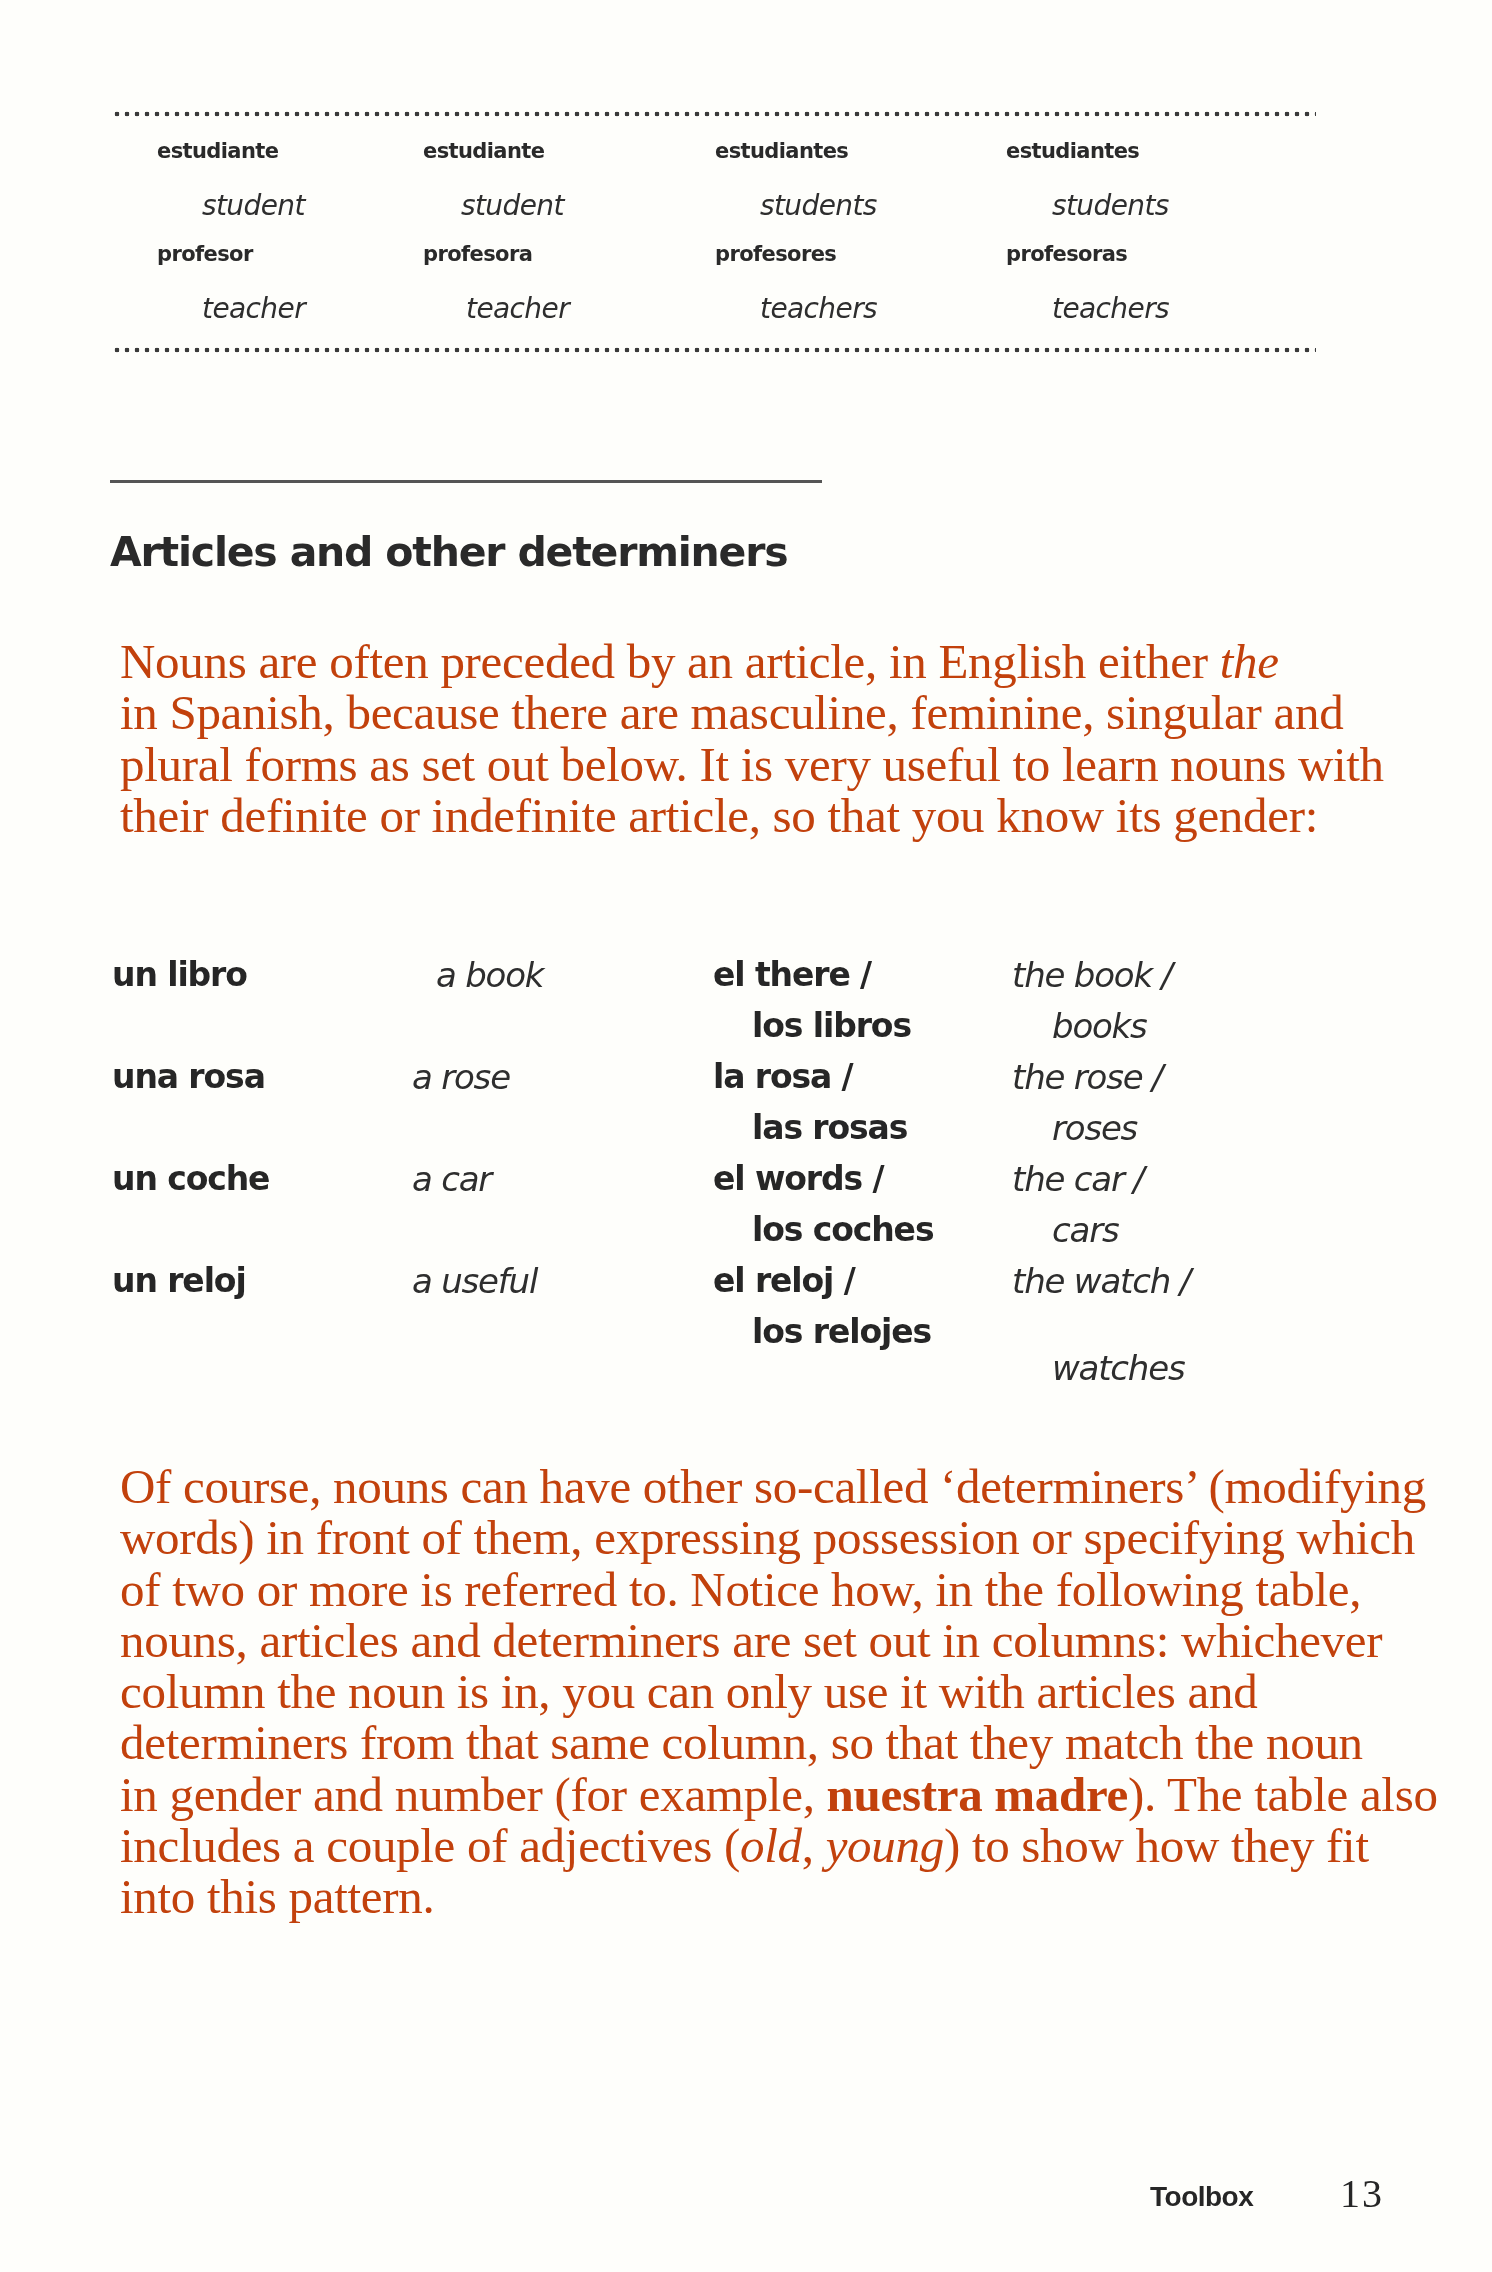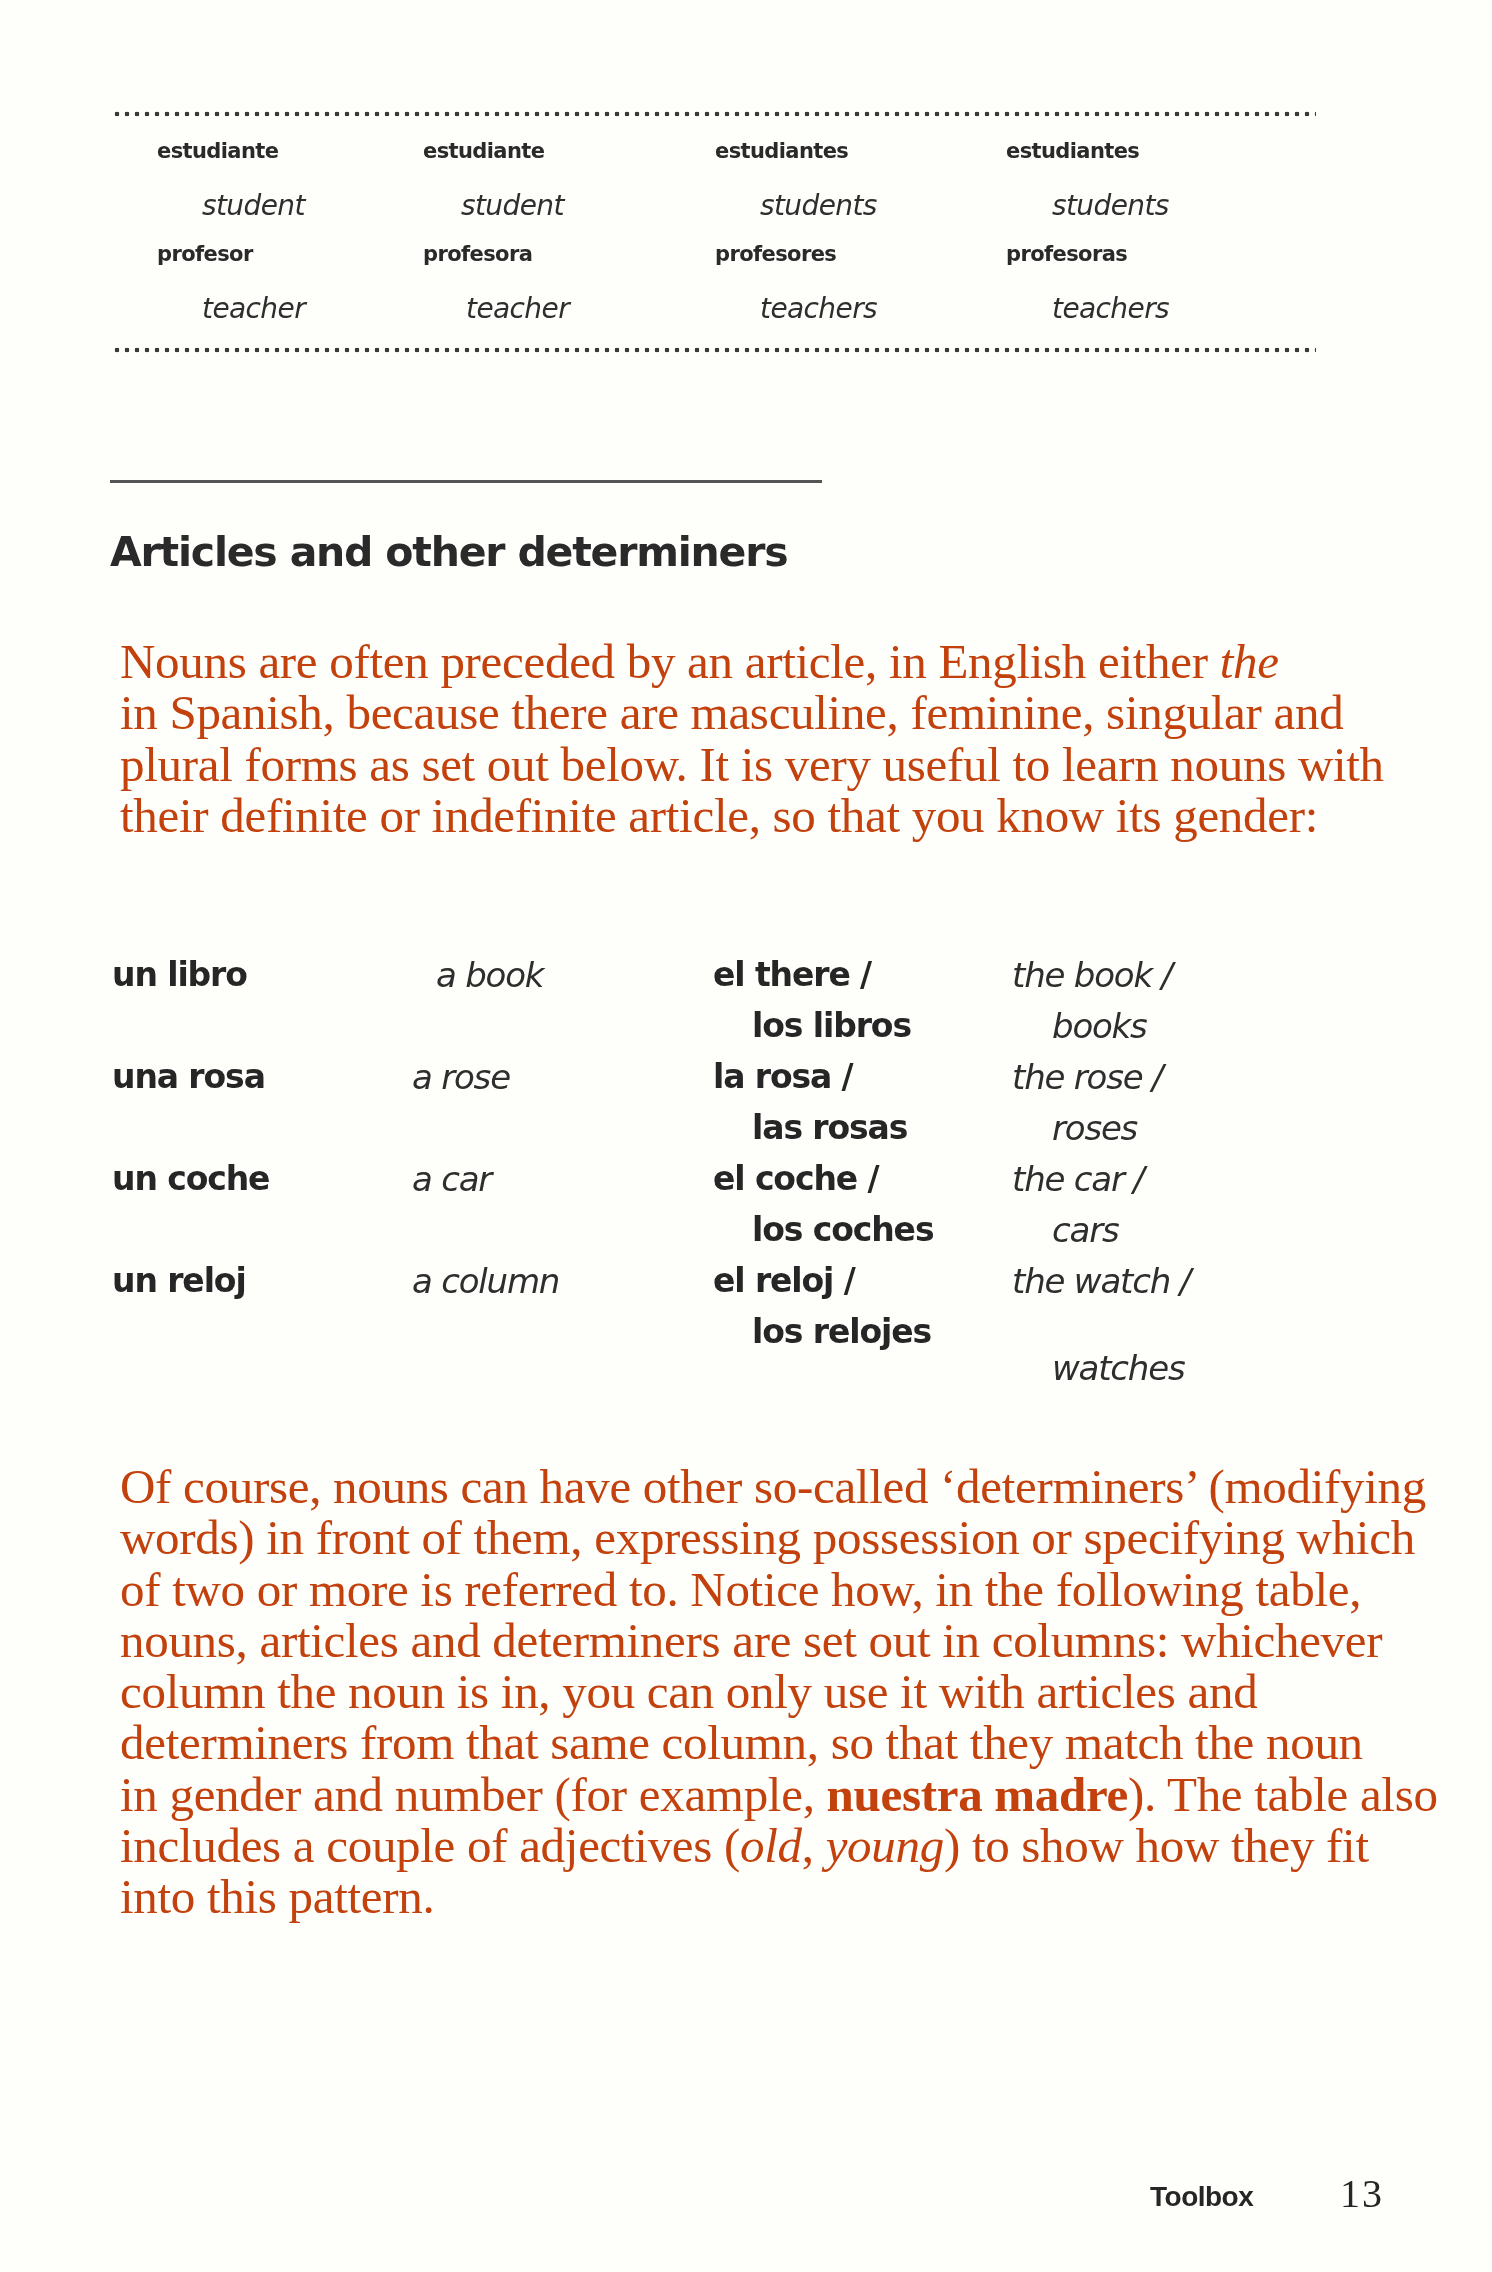--- a/index.html
+++ b/index.html
@@ -183,27 +183,27 @@
 
     <span class="art-cell bold" style="left:112px; top:1060px;">una rosa</span>
     <span class="art-cell ital" style="left:412px; top:1060px;">a rose</span>
     <span class="art-cell bold" style="left:713px; top:1060px;">la rosa /</span>
     <span class="art-cell bold" style="left:752px; top:1111px;">las rosas</span>
     <span class="art-cell ital" style="left:1012px; top:1060px;">the rose /</span>
     <span class="art-cell ital" style="left:1052px; top:1111px;">roses</span>
 
     <span class="art-cell bold" style="left:112px; top:1162px;">un coche</span>
     <span class="art-cell ital" style="left:412px; top:1162px;">a car</span>
-    <span class="art-cell bold" style="left:713px; top:1162px;">el coche /</span>
+    <span class="art-cell bold" style="left:713px; top:1162px;">el words /</span>
     <span class="art-cell bold" style="left:752px; top:1213px;">los coches</span>
     <span class="art-cell ital" style="left:1012px; top:1162px;">the car /</span>
     <span class="art-cell ital" style="left:1052px; top:1213px;">cars</span>
 
     <span class="art-cell bold" style="left:112px; top:1264px;">un reloj</span>
-    <span class="art-cell ital" style="left:412px; top:1264px;">a column</span>
+    <span class="art-cell ital" style="left:412px; top:1264px;">a useful</span>
     <span class="art-cell bold" style="left:713px; top:1264px;">el reloj /</span>
     <span class="art-cell bold" style="left:752px; top:1315px;">los relojes</span>
     <span class="art-cell ital" style="left:1012px; top:1264px;">the watch /</span>
     <span class="art-cell ital" style="left:1052px; top:1315px;margin-top:36px;">watches</span>
   </div>
 
   <div class="para" id="para2" style="top:1461px;">
       <span class="line">Of course, nouns can have other so-called ‘determiners’ (modifying</span>
       <span class="line">words) in front of them, expressing possession or specifying which</span>
       <span class="line">of two or more is referred to. Notice how, in the following table,</span>

